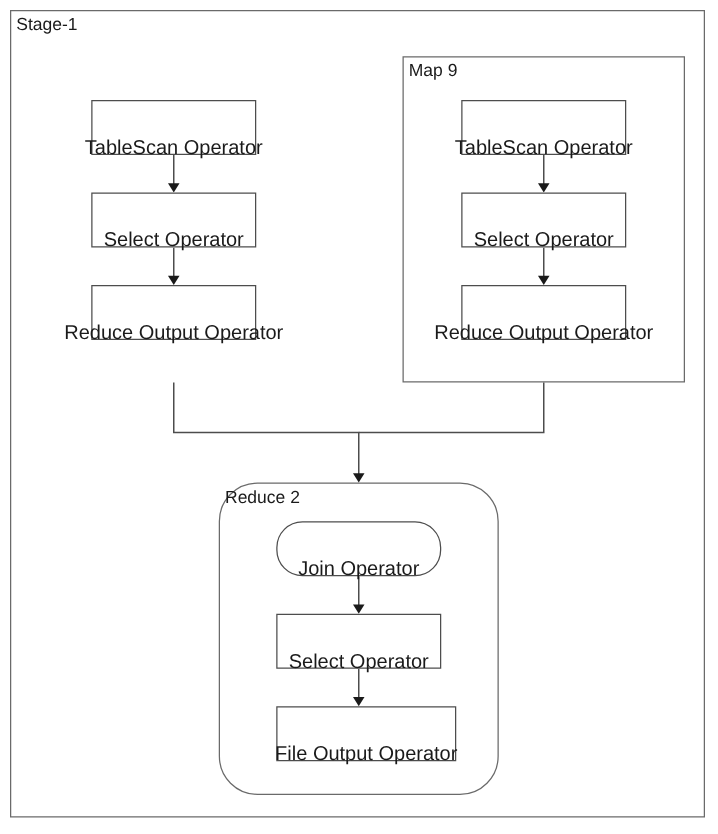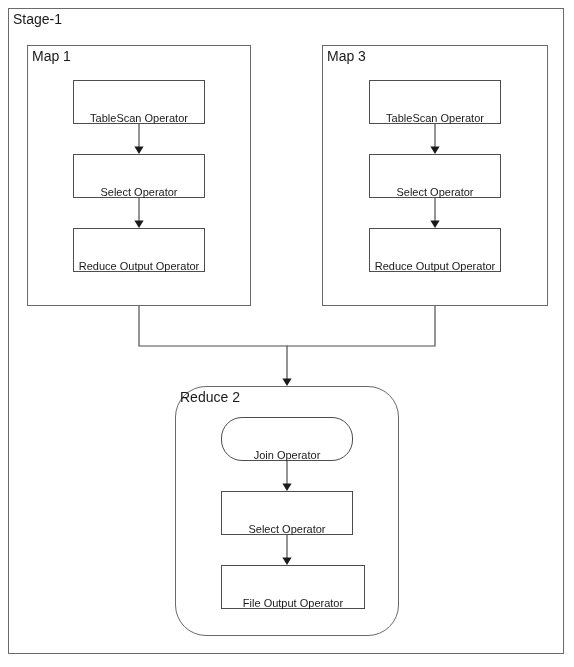--- a/index.html
+++ b/index.html
@@ -43,21 +43,21 @@
   .op-box {
     position: absolute;
     box-sizing: border-box;
     border: 1px solid #4d4d4d;
     background: #ffffff;
     display: flex;
     align-items: center;
     justify-content: center;
   }
   .op-label {
-    font-size: 11px;
+    font-size: 16px;
     line-height: 13px;
     color: #1a1a1a;
     text-align: center;
     white-space: nowrap;
     padding: 0 4px;
     margin-top: 32px;
   }
 
   
   .edge-layer {
@@ -83,25 +83,22 @@
 </style>
 </head>
 <body>
 
 <div id="canvas">
 
   <div class="container-box" id="stage-box" style="left: 8px; top: 8px; width: 556px; height: 646px;">
     <span class="container-label">Stage-1</span>
   </div>
 
-  <div class="container-box" id="c-map1" style="left: 27px; top: 45px; width: 224px; height: 261px;">
-    <span class="container-label">Map 1</span>
-  </div>
   <div class="container-box" id="c-map3" style="left: 322px; top: 45px; width: 226px; height: 261px;">
-    <span class="container-label">Map 3</span>
+    <span class="container-label">Map 9</span>
   </div>
   <div class="container-box" id="c-reduce2" style="left: 175px; top: 386px; width: 224px; height: 250px; border-radius: 31px;">
     <span class="container-label">Reduce 2</span>
   </div>
 
   <svg class="edge-layer" id="edges" width="574" height="667" viewBox="0 0 574 667">
       <path d="M139,124 L139,148" class="edge-line"></path>
       <path d="M134.4,146.5 L143.6,146.5 L139,154 Z" class="edge-head"></path>
       <path d="M139,198 L139,222" class="edge-line"></path>
       <path d="M134.4,220.5 L143.6,220.5 L139,228 Z" class="edge-head"></path>

